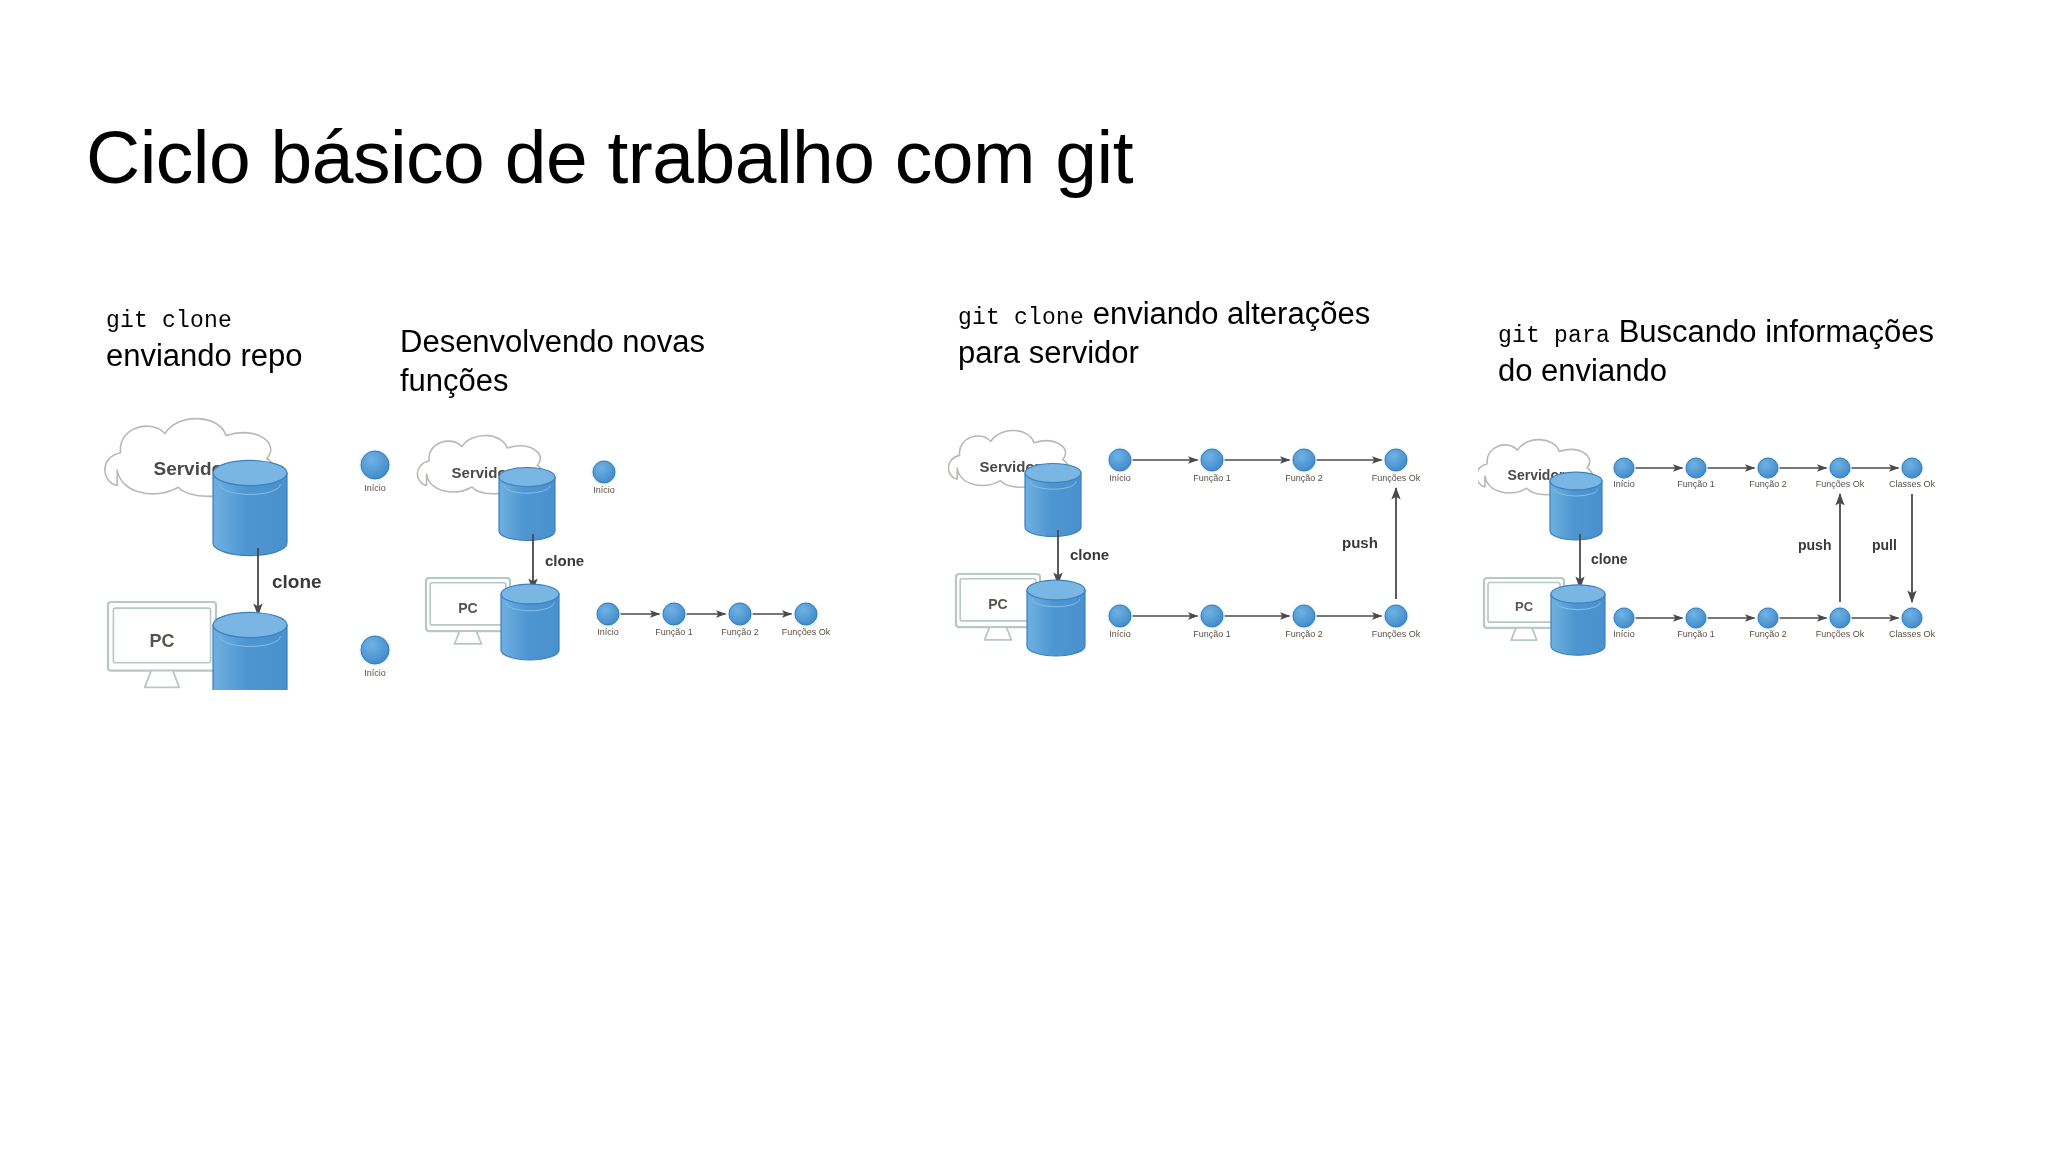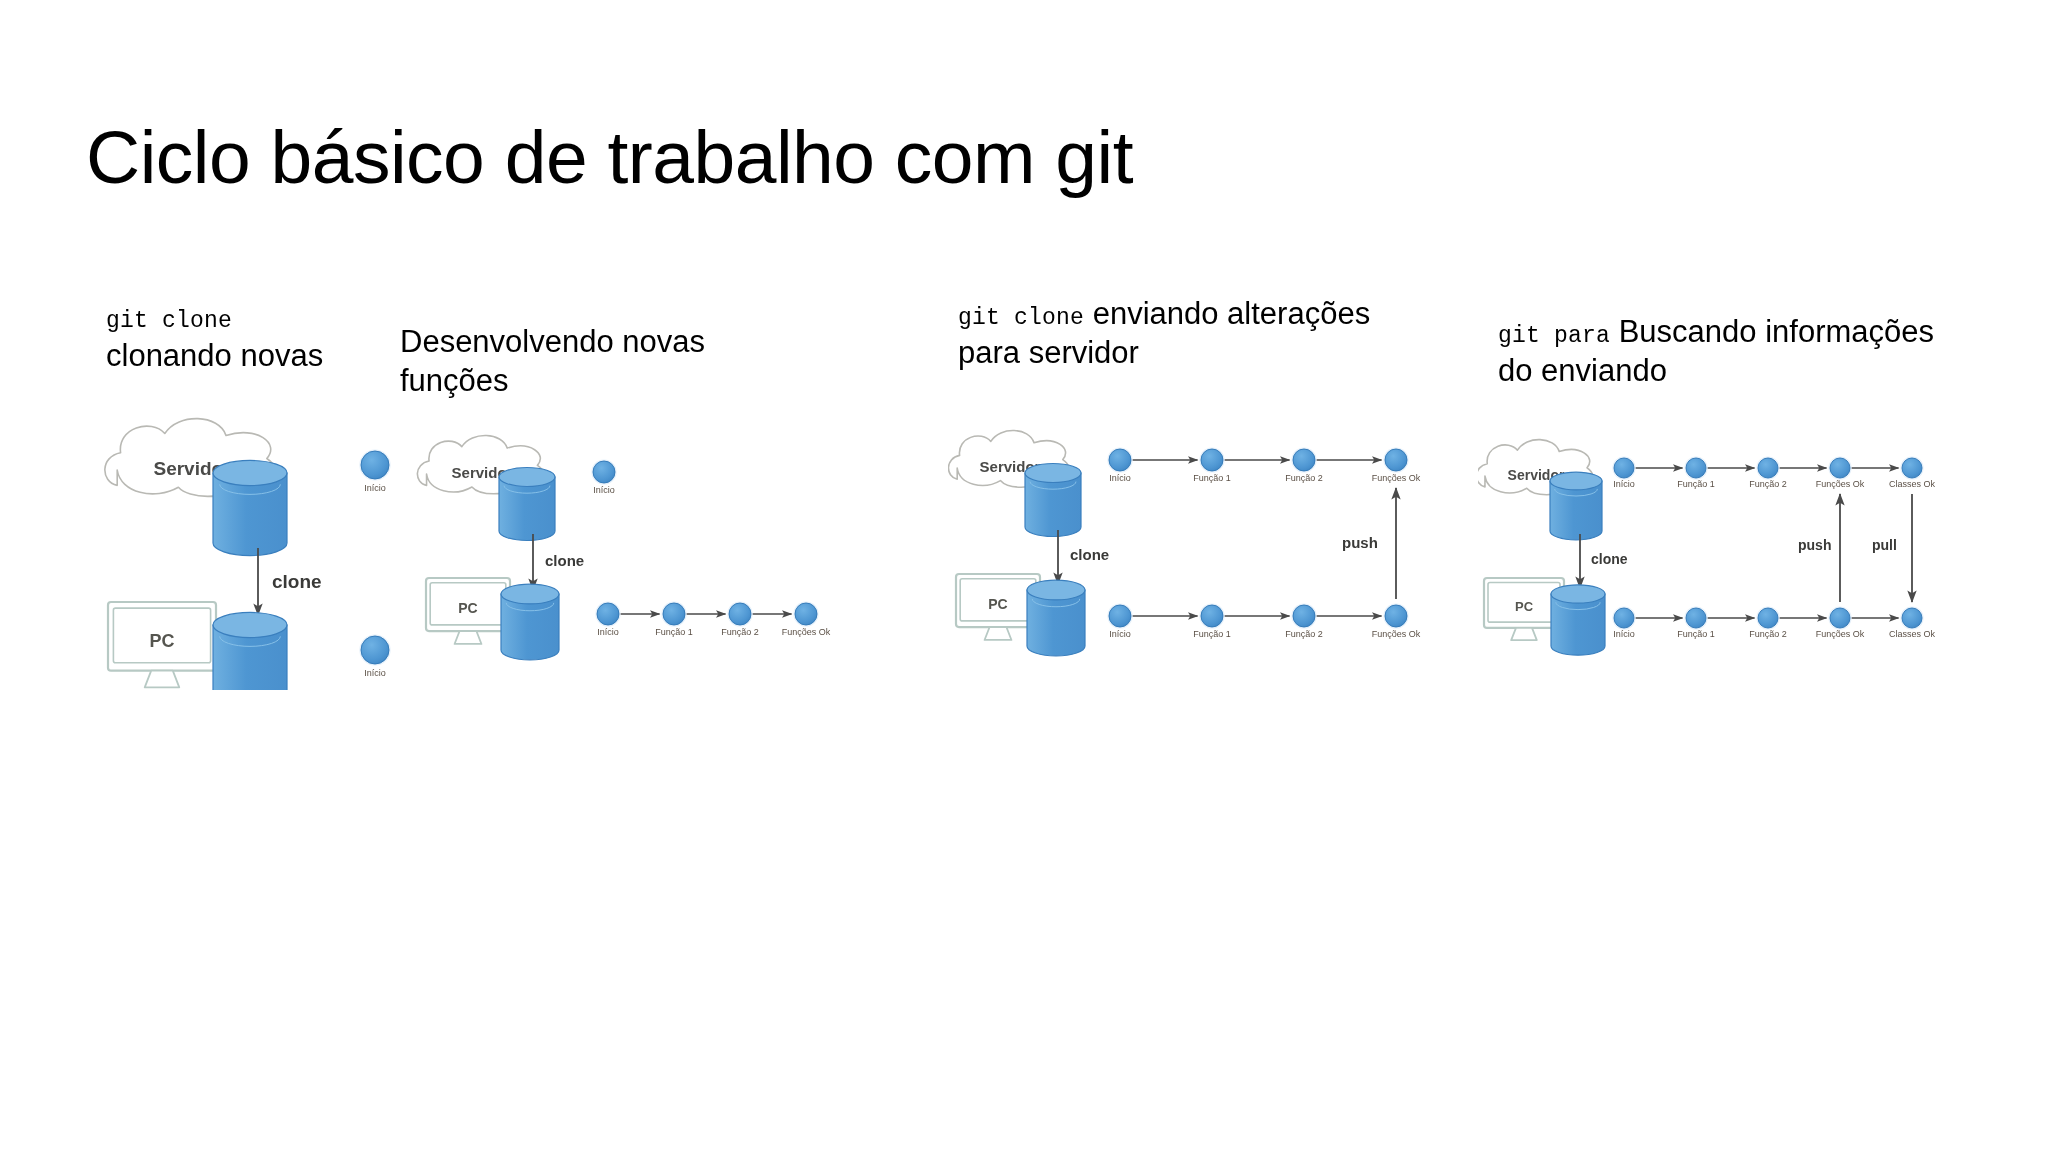--- a/index.html
+++ b/index.html
@@ -88,21 +88,21 @@
     font-weight: bold;
   }
 </style>
 </head>
 <body>
 
 <div id="slide-title">Ciclo básico de trabalho com git</div>
 
 <div class="caption" id="caption-clone">
   <span class="mono">git clone</span><br>
-  <span class="sans">clonando novas</span>
+  <span class="sans">enviando repo</span>
 </div>
 
 <div class="caption" id="caption-dev">
   <span class="sans">Desenvolvendo novas funções</span>
 </div>
 
 <div class="caption" id="caption-push">
   <span class="mono">git clone</span>
   <span class="sans">enviando alterações para servidor</span>
 </div>

